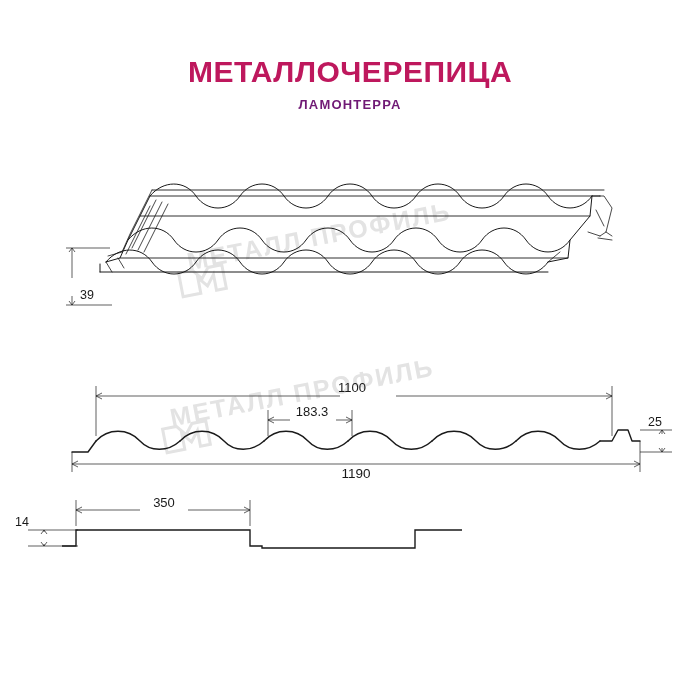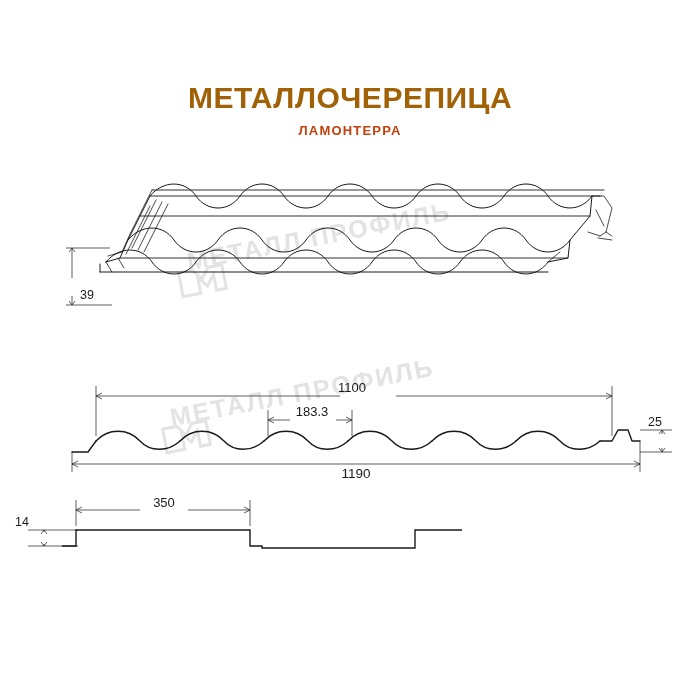--- a/index.html
+++ b/index.html
@@ -26,29 +26,28 @@
     position: absolute;
     left: 0;
     top: 55px;
     width: 700px;
     text-align: center;
   }
   .title-main {
     font-size: 30px;
     font-weight: bold;
     letter-spacing: 0.5px;
-    color: #a16207;
+    color: #be185d;
     line-height: 34px;
-    margin-top: 26px;
   }
   .title-sub {
     font-size: 13px;
     font-weight: bold;
     letter-spacing: 1.2px;
-    color: #c2410c;
+    color: #701a75;
     margin-top: 8px;
   }
   .drawing {
     position: absolute;
     left: 0;
     top: 0;
     width: 700px;
     height: 700px;
   }
   .wm {

